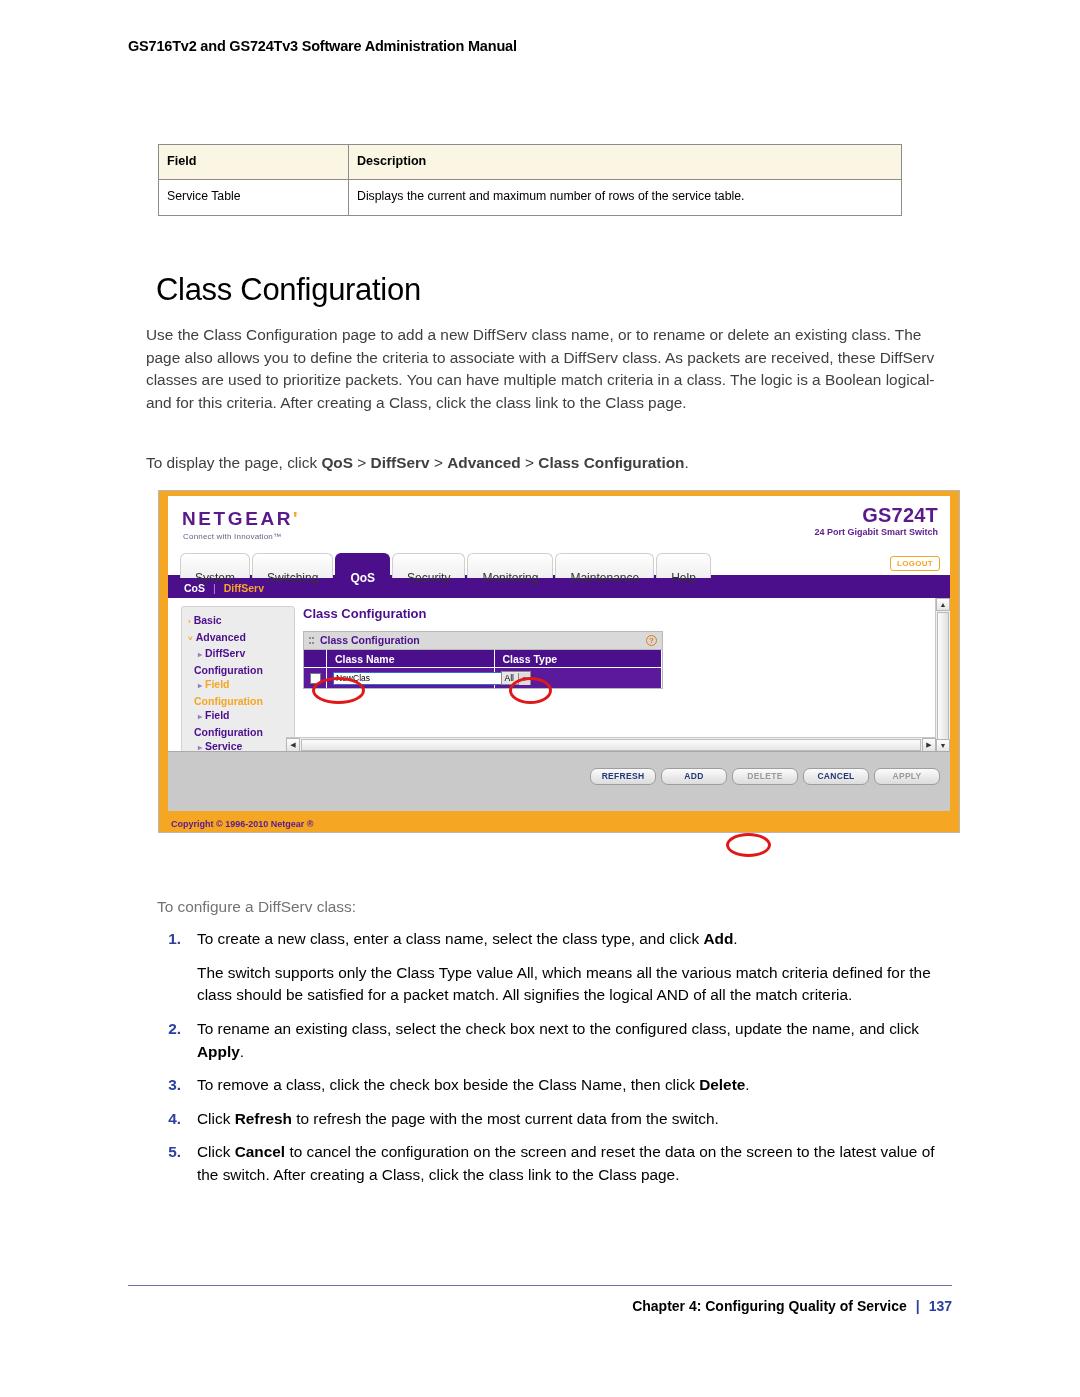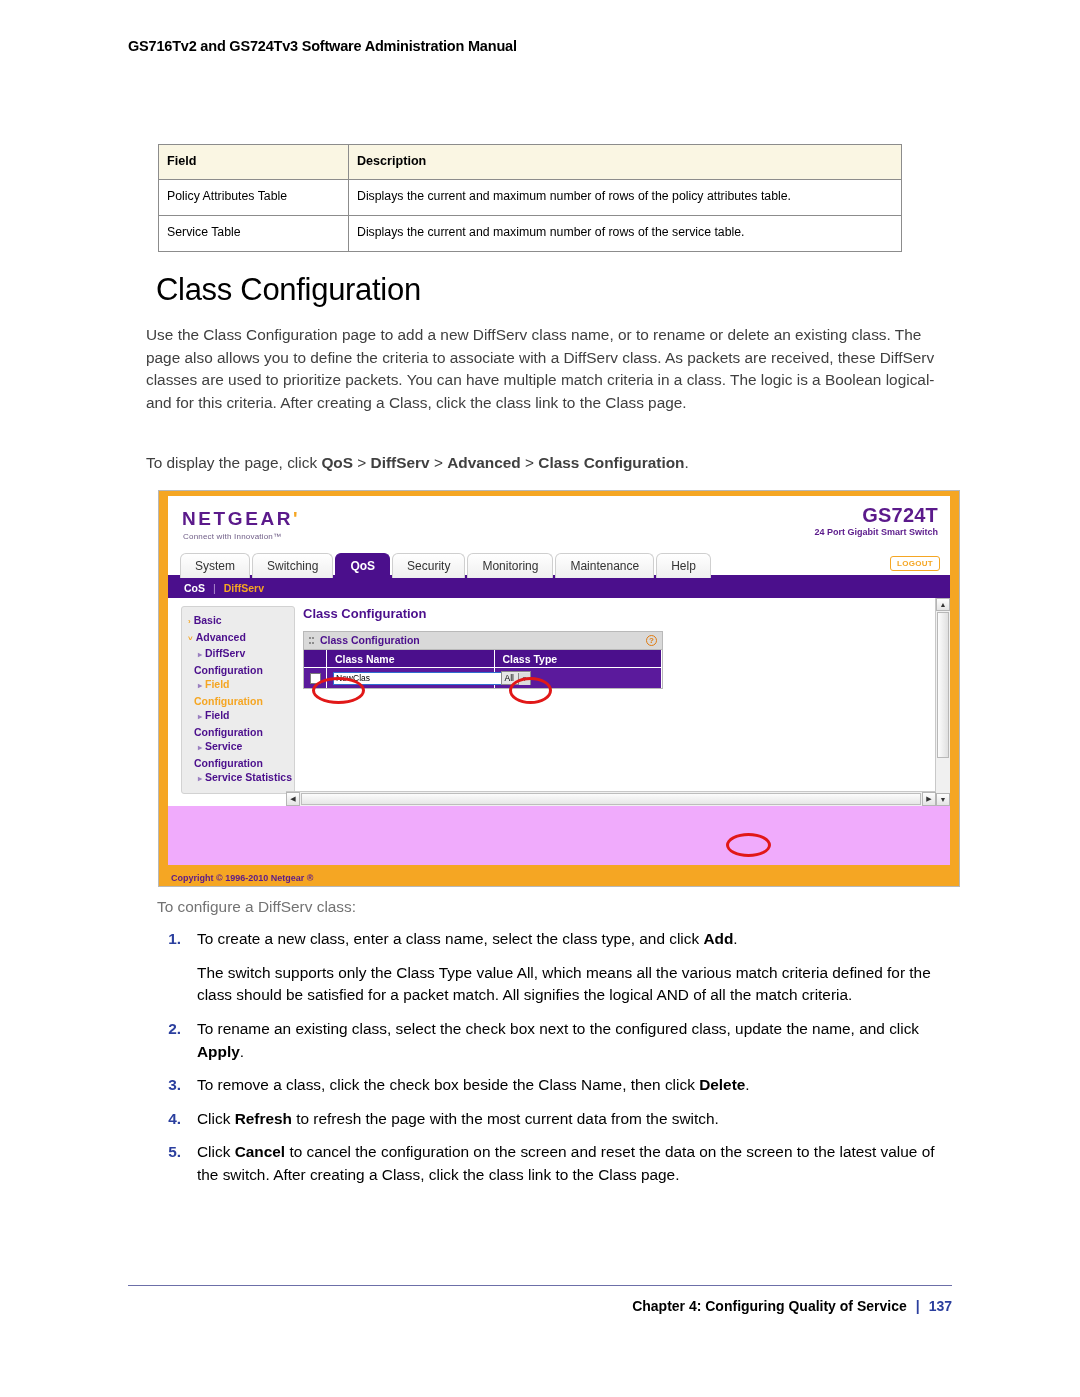--- a/index.html
+++ b/index.html
@@ -81,21 +81,21 @@
 
   .b { font-weight: bold; }
   .sep { font-weight: normal; }
 
   
   .ui-shot {
     position: absolute;
     left: 158px;
     top: 490px;
     width: 802px;
-    height: 397px;
+    height: 343px;
     background: #f5a623;
     border: 1px solid #b8b8b8;
     box-sizing: border-box;
     overflow: hidden;
     font-size: 10px;
   }
   .ui-inner {
     position: absolute;
     left: 9px;
     top: 5px;
@@ -152,21 +152,21 @@
     height: 25px;
     background: #ffffff;
     border-bottom: 3px solid #4b0f8c;
     padding-left: 12px;
     box-sizing: border-box;
   }
   .ui-tab {
     display: inline-block;
     height: 25px;
     line-height: 25px;
-    padding: 0 14px;
+    padding: 12px 14px;
     font-size: 12px;
     color: #333;
     background: linear-gradient(#ffffff, #efefef);
     border: 1px solid #cfcfcf;
     border-bottom: none;
     border-radius: 6px 6px 0 0;
     margin-right: 2px;
     box-sizing: border-box;
     vertical-align: bottom;
   }
@@ -562,24 +562,20 @@
 <div class="running-head">GS716Tv2 and GS724Tv3 Software Administration Manual</div>
 
 <table class="field-table">
   <thead>
     <tr>
       <th class="col-field">Field</th>
       <th>Description</th>
     </tr>
   </thead>
   <tbody>
-    <tr>
-      <td class="col-field">Policy Attributes Table</td>
-      <td>Displays the current and maximum number of rows of the policy attributes table.</td>
-    </tr>
     <tr>
       <td class="col-field">Service Table</td>
       <td>Displays the current and maximum number of rows of the service table.</td>
     </tr>
   </tbody>
 </table>
 
 <div class="section-heading">Class Configuration</div>
 
 <div class="body-para" id="intro-para">Use the Class Configuration page to add a new DiffServ class name, or to rename or delete an existing class. The page also allows you to define the criteria to associate with a DiffServ class. As packets are received, these DiffServ classes are used to prioritize packets. You can have multiple match criteria in a class. The logic is a Boolean logical-and for this criteria. After creating a Class, click the class link to the Class page.</div>
@@ -653,20 +649,25 @@
         <div class="sb-thumb"></div>
         <div class="sb-btn sb-down">▼</div>
       </div>
 
       <div class="hscroll">
         <div class="sb-btn sb-left">◀</div>
         <div class="sb-thumb"></div>
         <div class="sb-btn sb-right">▶</div>
       </div>
 
+      <div class="ui-btnbar">
+        <div class="btns">
+          <span class="ui-btn">REFRESH</span><span class="ui-btn">ADD</span><span class="ui-btn disabled">DELETE</span><span class="ui-btn">CANCEL</span><span class="ui-btn disabled">APPLY</span>
+        </div>
+      </div>
     </div>
   </div>
 
   <div class="ui-copyright">Copyright © 1996-2010 Netgear ®</div>
 </div>
 
 <div class="annot" id="annot-name"></div>
 <div class="annot" id="annot-type"></div>
 <div class="annot" id="annot-add"></div>
 

